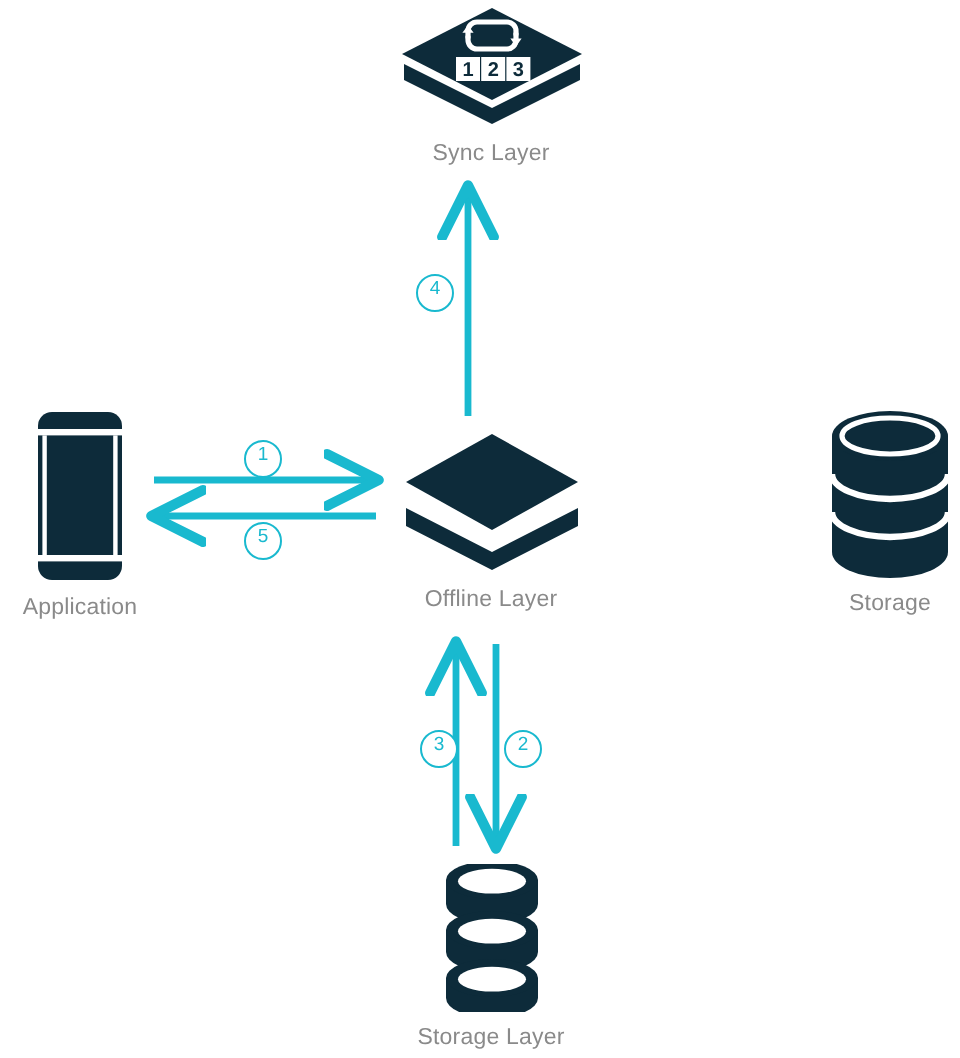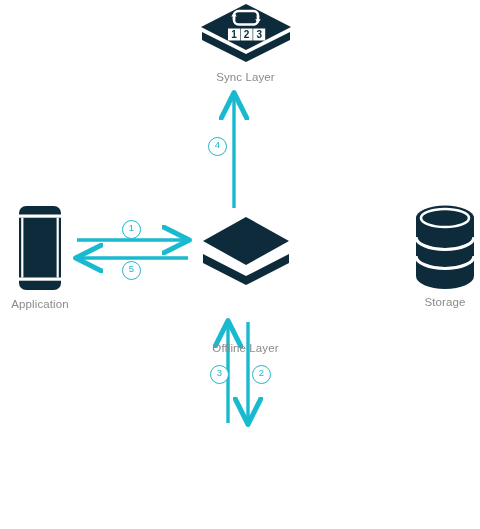--- a/index.html
+++ b/index.html
@@ -36,21 +36,21 @@
     color: #8a8a8a;
     font-family: "Liberation Sans", sans-serif;
     letter-spacing: 0.1px;
     white-space: nowrap;
     text-align: center;
   }
 
   
   #node-sync      { left: 188px; top: 2px;   width: 115px; }
   #node-app       { left: -15px; top: 205px; width: 110px; }
-  #node-offline   { left: 188px; top: 215px; width: 115px; gap: 48px; }
+  #node-offline   { left: 188px; top: 215px; width: 115px; }
   #node-server    { left: 390px; top: 205px; width: 110px; }
   #node-storage   { left: 188px; top: 432px; width: 115px; }
 
   .edge-layer {
     position: absolute;
     left: 0; top: 0;
     width: 480px;
     height: 529px;
     pointer-events: none;
   }
@@ -161,14 +161,33 @@
         <path d="M2 13 L2 71 A29 13 0 0 0 60 71 L60 13 Z" fill="#0d2b3a"></path>
         <ellipse cx="31" cy="13" rx="29" ry="12.5" fill="#0d2b3a"></ellipse>
         <ellipse cx="31" cy="13" rx="24" ry="9" fill="none" stroke="#ffffff" stroke-width="2.6"></ellipse>
         <path d="M2 32 A29 12.5 0 0 0 60 32" fill="none" stroke="#ffffff" stroke-width="3.2"></path>
         <path d="M2 51 A29 12.5 0 0 0 60 51" fill="none" stroke="#ffffff" stroke-width="3.2"></path>
       </svg>
     </span>
     <span class="node-label">Storage</span>
   </div>
 
+  <div class="node" id="node-storage">
+    <span class="node-icon">
+      <svg width="52" height="74" viewBox="0 0 52 74">
+
+        <path d="M3 8 L3 20 A23 10 0 0 0 49 20 L49 8 Z" fill="#0d2b3a"></path>
+        <ellipse cx="26" cy="8" rx="23" ry="9.5" fill="#0d2b3a"></ellipse>
+        <ellipse cx="26" cy="8.6" rx="17" ry="6.2" fill="#ffffff"></ellipse>
+
+        <path d="M3 33 L3 44 A23 10 0 0 0 49 44 L49 33 Z" fill="#0d2b3a"></path>
+        <ellipse cx="26" cy="33" rx="23" ry="9.5" fill="#0d2b3a"></ellipse>
+        <ellipse cx="26" cy="33.6" rx="17" ry="6.2" fill="#ffffff"></ellipse>
+
+        <path d="M3 57 L3 67 A23 10 0 0 0 49 67 L49 57 Z" fill="#0d2b3a"></path>
+        <ellipse cx="26" cy="57" rx="23" ry="9.5" fill="#0d2b3a"></ellipse>
+        <ellipse cx="26" cy="57.6" rx="17" ry="6.2" fill="#ffffff"></ellipse>
+      </svg>
+    </span>
+    <span class="node-label">Storage Layer</span>
+  </div>
 
 </div>
 
 </body></html>

